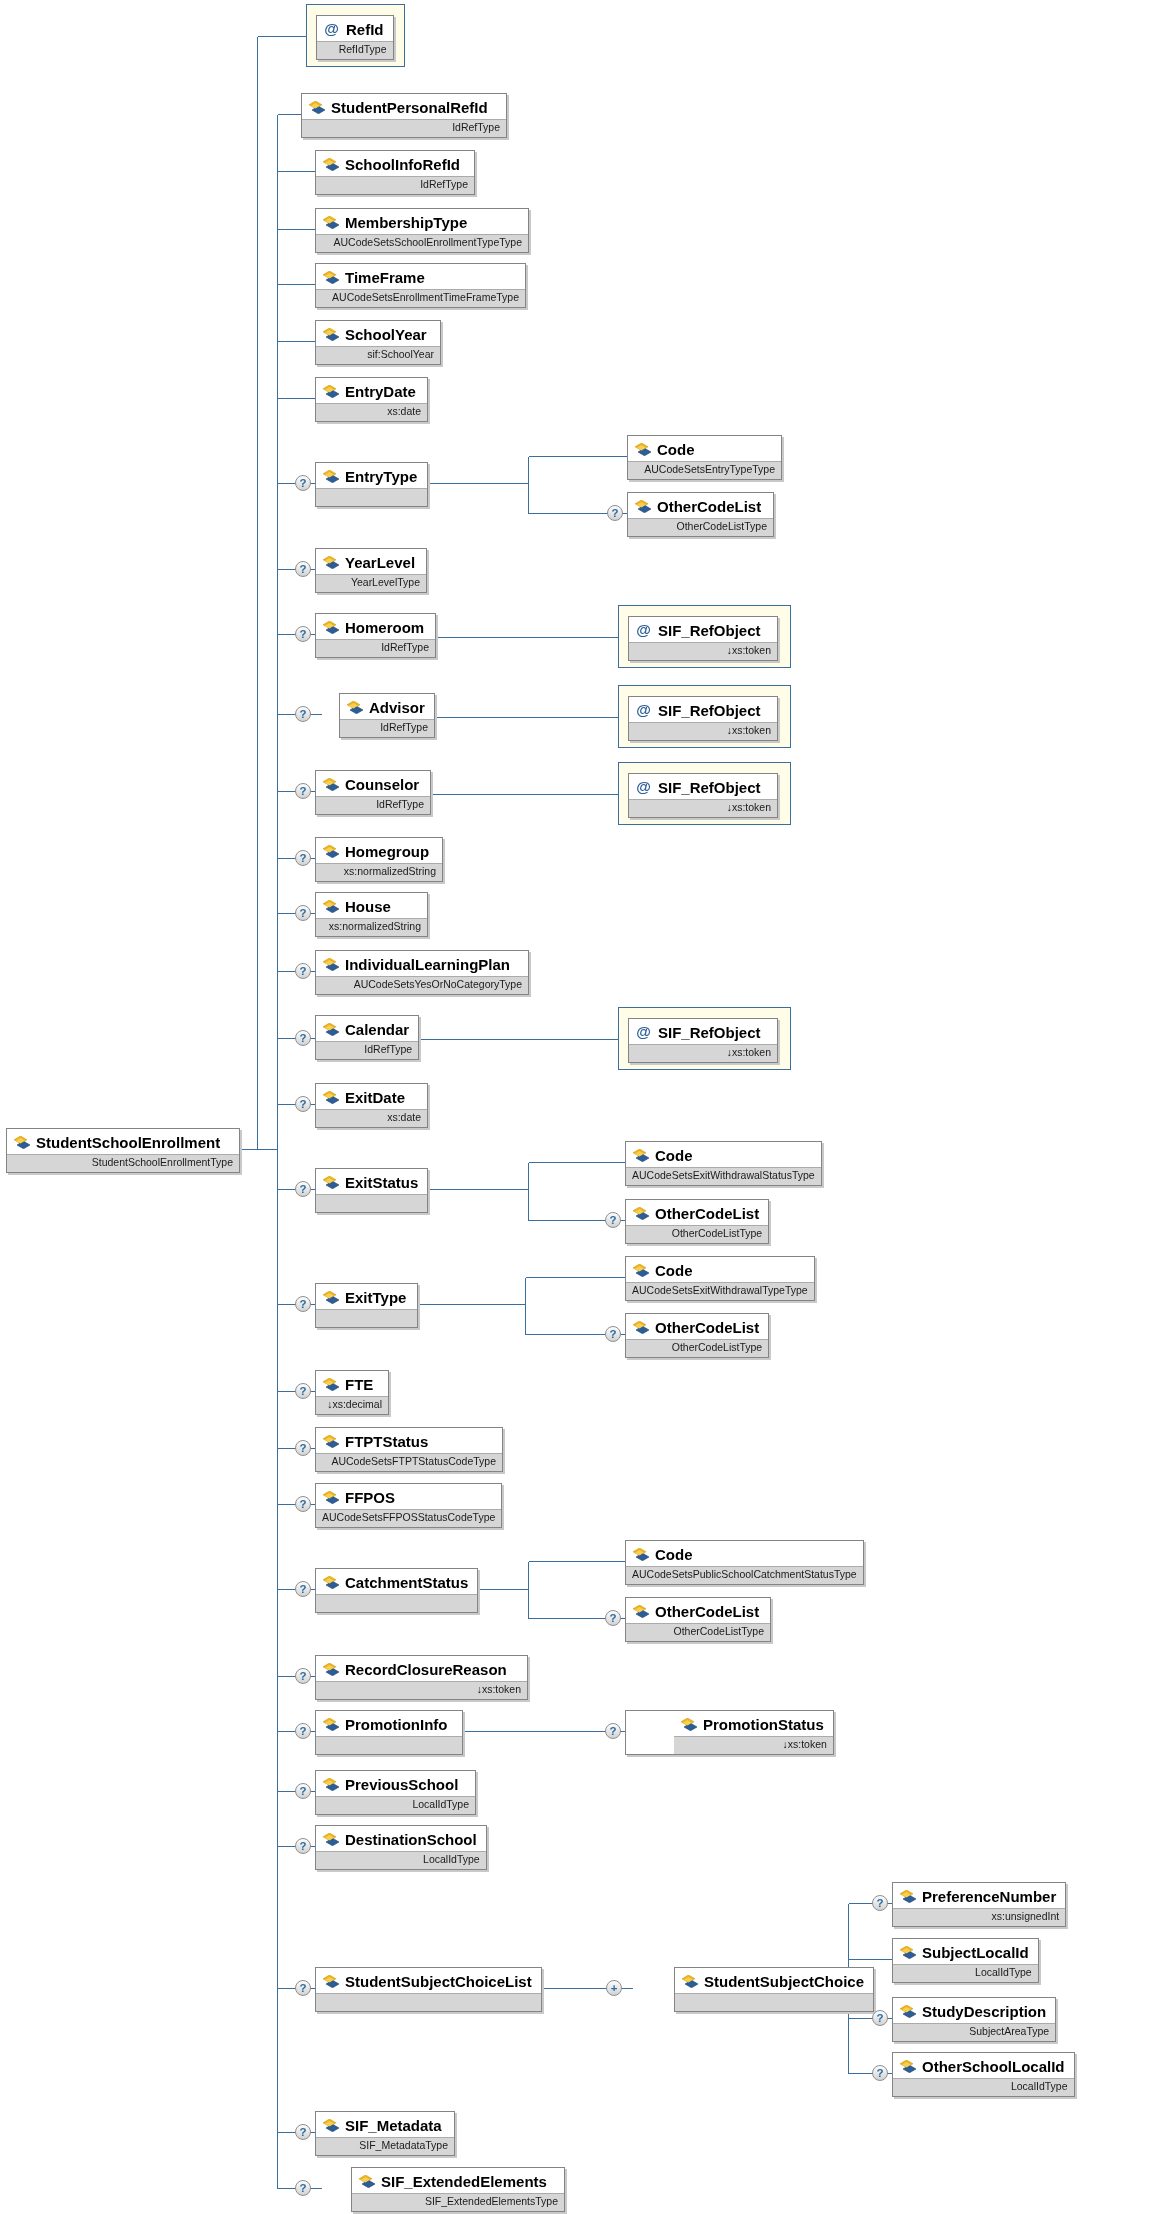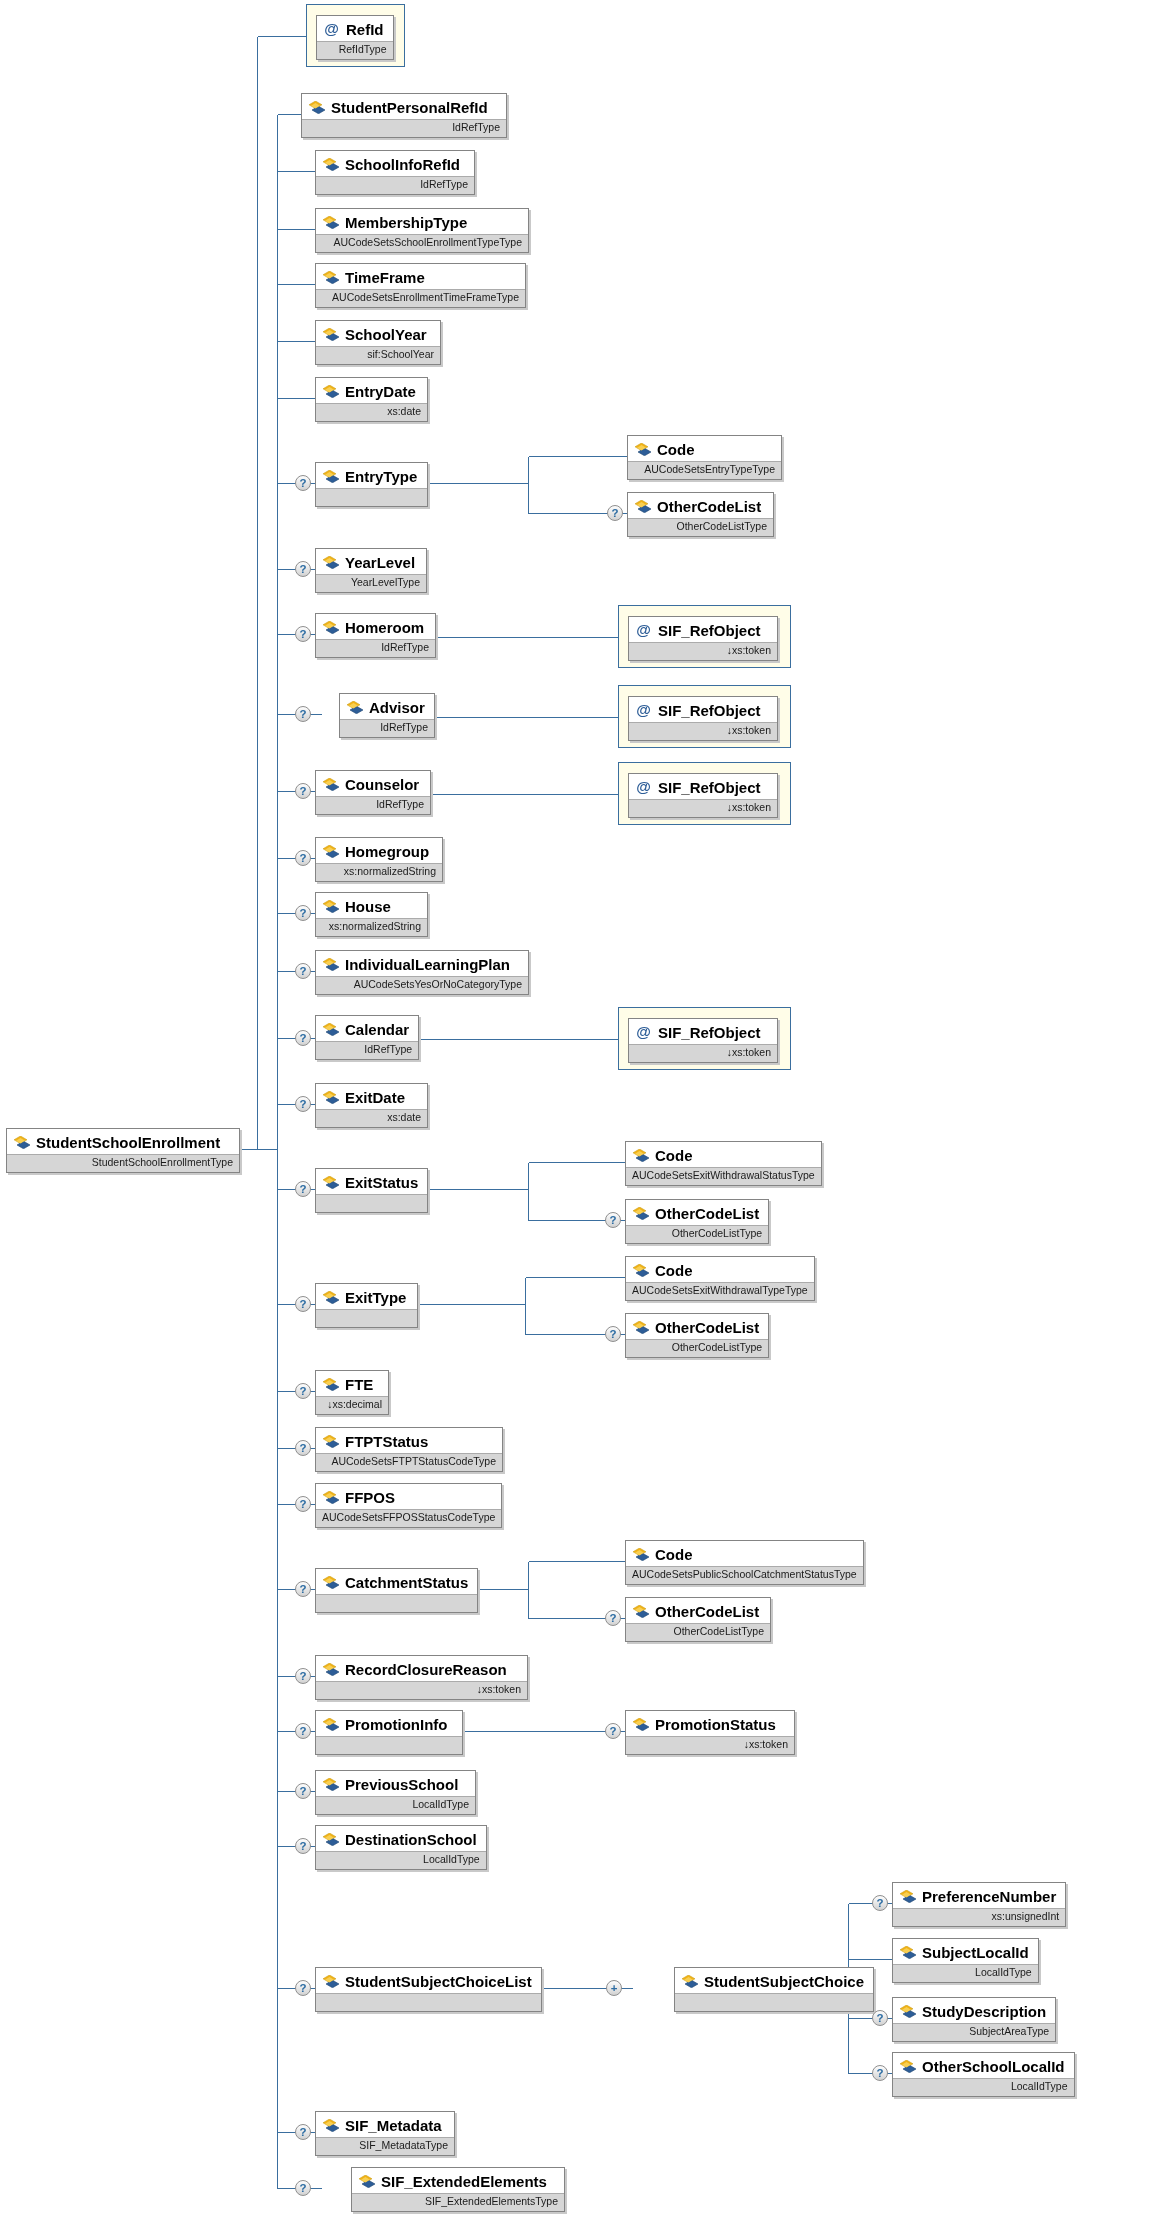--- a/index.html
+++ b/index.html
@@ -577,21 +577,21 @@
             <path d="M6.5 0 L13 3.8 L6.5 7.6 L0 3.8 Z" fill="#f2b216" stroke="#caa227" stroke-width="0.6"></path>
             <path d="M9.5 5.2 L16 9 L9.5 12.8 L3 9 Z" fill="#2d5d97" stroke="#1d4470" stroke-width="0.6"></path>
             <path d="M6.5 2 L11 4.7 L6.5 7.4 L2 4.7 Z" fill="#f8cf52"></path>
           </svg>
         </span>
       <span class="node-label">PromotionInfo</span>
     </div>
     <div class="node-type"></div>
   </div>
     <div class="badge" style="left: 295px; top: 1723px;">?</div>
-    <div class="node" style="left: 625px; top: 1710px; min-width: 170px;">
+    <div class="node" style="left: 625px; top: 1710px; min-width: 170px; padding-left: 48px;">
     <div class="node-head">
       <span class="icon">
           <svg width="16" height="13" viewBox="0 0 16 13">
             <path d="M6.5 0 L13 3.8 L6.5 7.6 L0 3.8 Z" fill="#f2b216" stroke="#caa227" stroke-width="0.6"></path>
             <path d="M9.5 5.2 L16 9 L9.5 12.8 L3 9 Z" fill="#2d5d97" stroke="#1d4470" stroke-width="0.6"></path>
             <path d="M6.5 2 L11 4.7 L6.5 7.4 L2 4.7 Z" fill="#f8cf52"></path>
           </svg>
         </span>
       <span class="node-label">PromotionStatus</span>
     </div>

